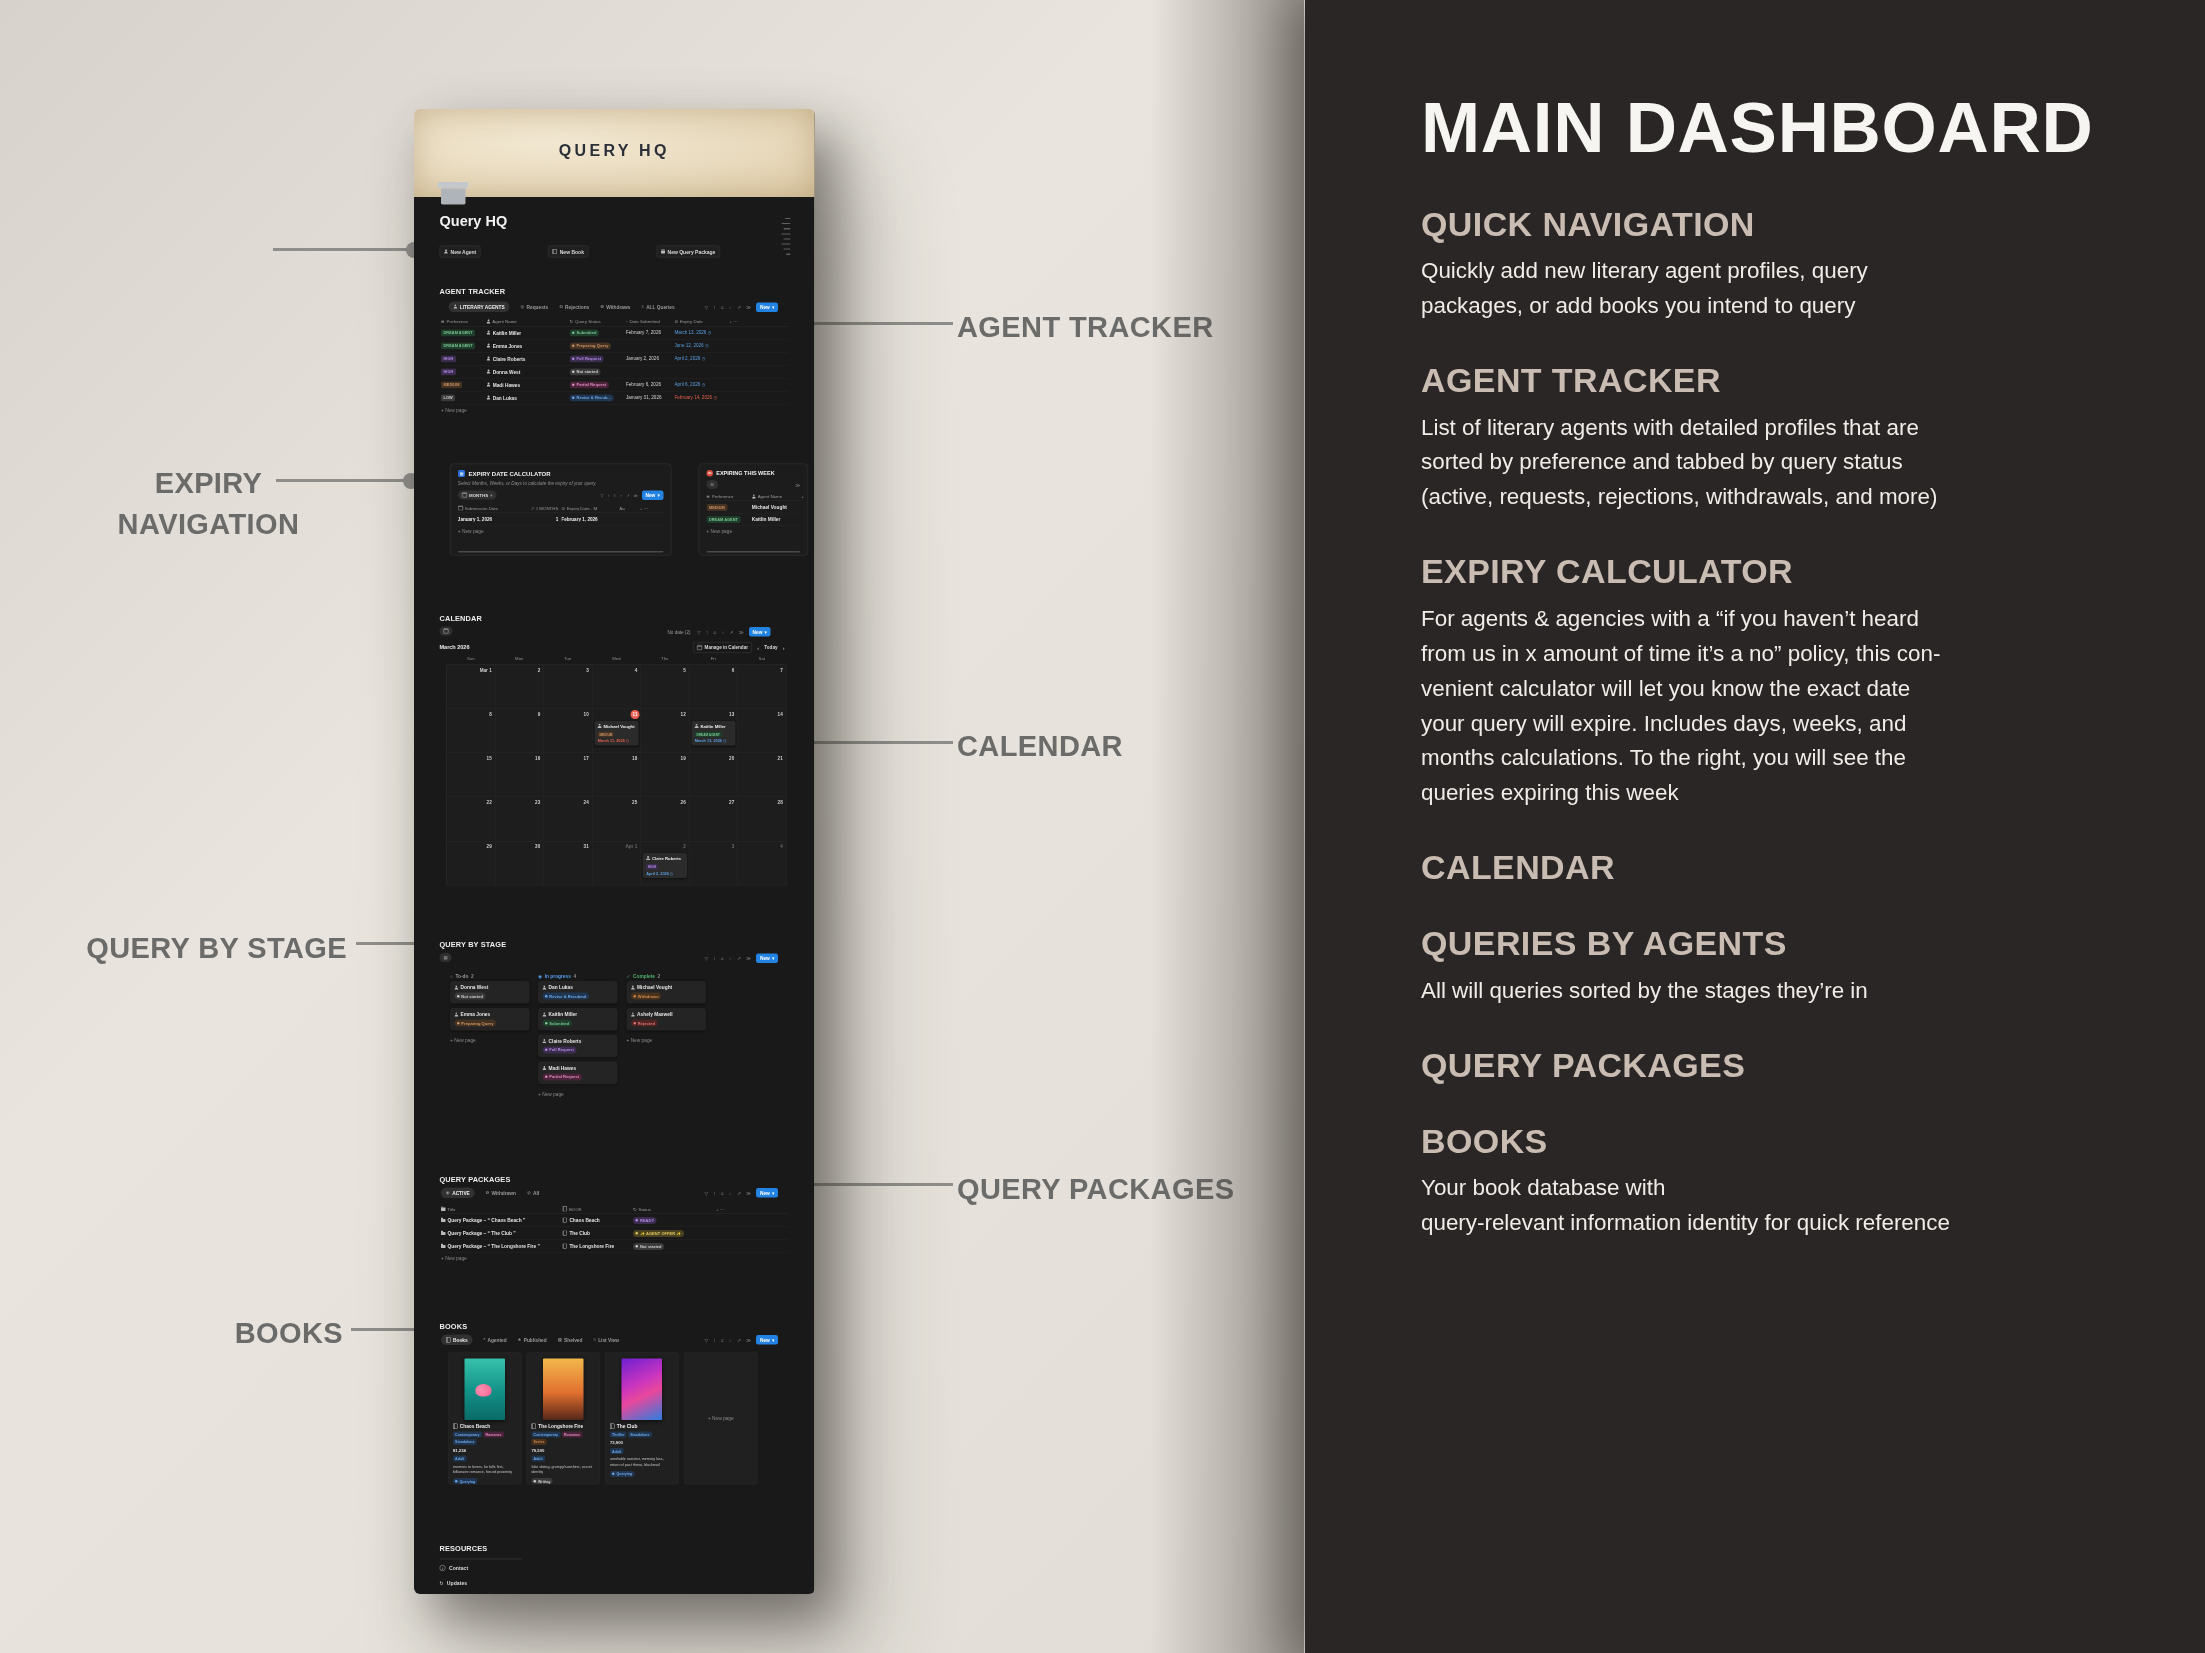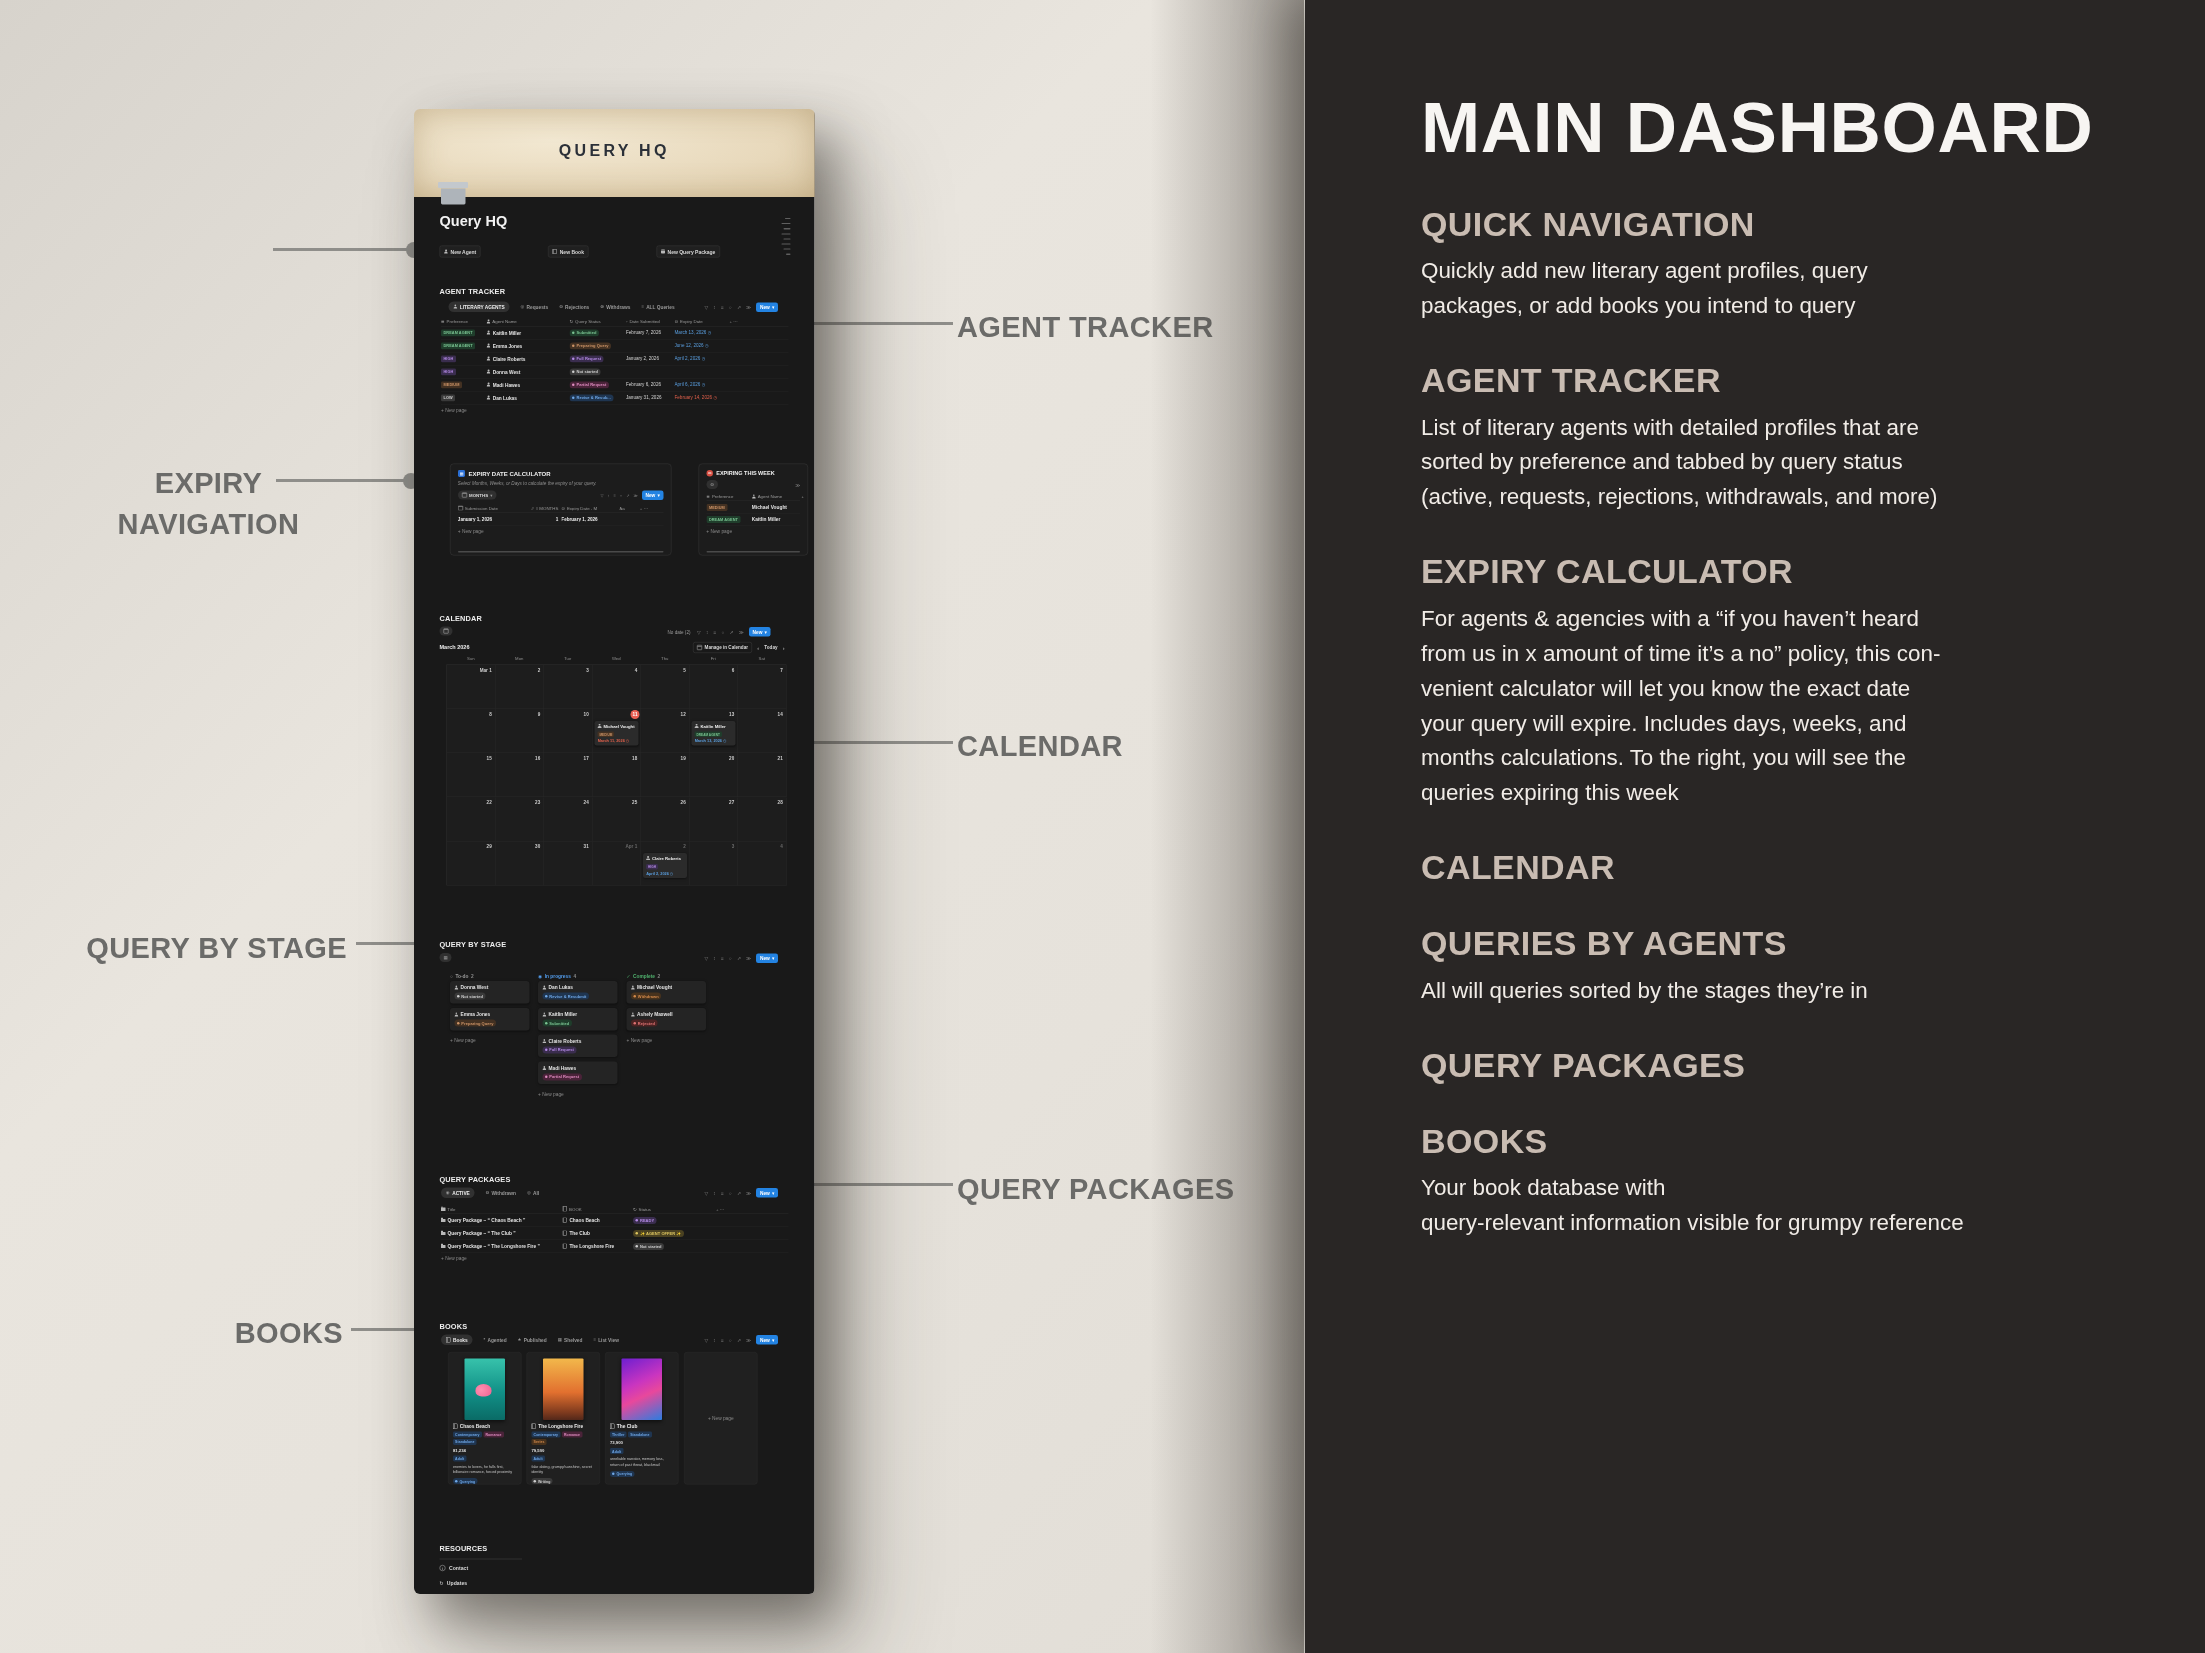--- a/index.html
+++ b/index.html
@@ -1052,19 +1052,19 @@
           <div class="psec">
             <div class="psec-h">QUERIES BY AGENTS</div>
             <div class="psec-b">All will queries sorted by the stages they’re in</div>
           </div>
           <div class="psec">
             <div class="psec-h">QUERY PACKAGES</div>
           </div>
           <div class="psec">
             <div class="psec-h">BOOKS</div>
             <div class="psec-b">Your book database with
-query-relevant information visible for grumpy reference</div>
+query-relevant information identity for quick reference</div>
           </div>
         </div>
     </div>
   </div>
 </div>
 
 
 </body></html>

